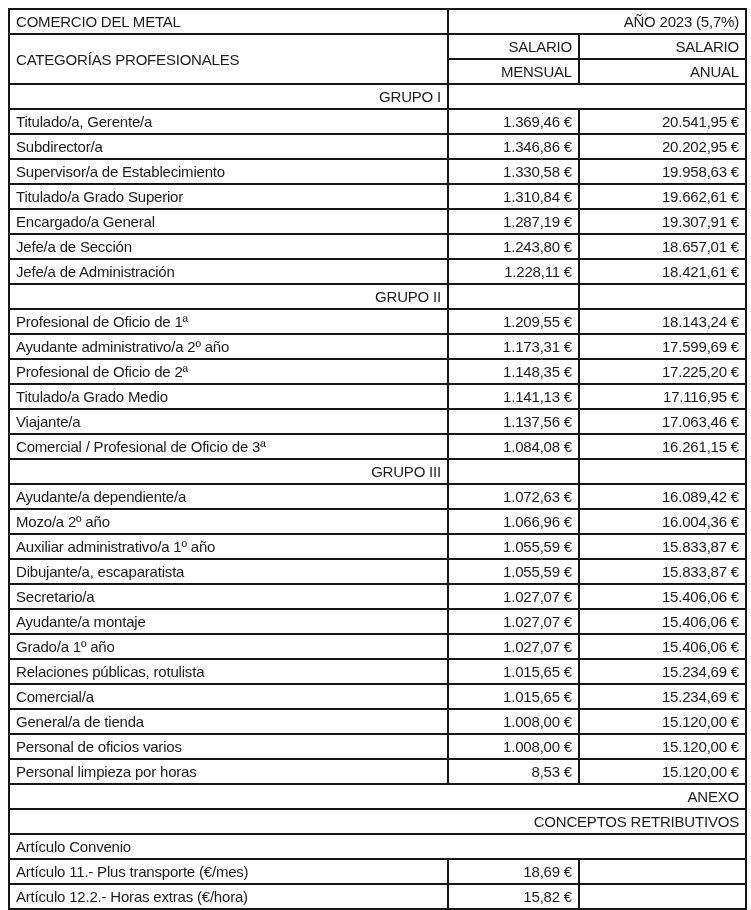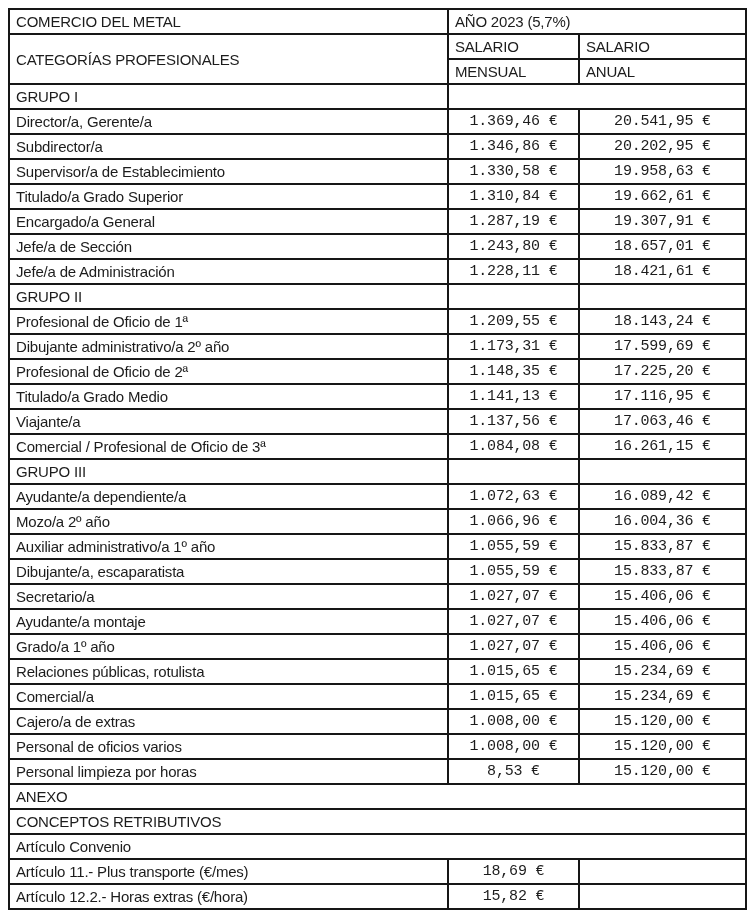--- a/index.html
+++ b/index.html
@@ -29,22 +29,22 @@
     font-weight: normal;
     letter-spacing: -0.2px;
     padding: 0 6px;
     overflow: hidden;
     white-space: nowrap;
     height: 23px;
     vertical-align: middle;
     color: #1c1c1c;
   }
   .left   { text-align: left; }
-  .center { text-align: left; }
-  .num    { text-align: center; padding-right: 9px; font-family: Liberation Mono, monospace; }
+  .center { text-align: right; }
+  .num    { text-align: right; padding-right: 9px; }
   col.c1 { width: 439px; }
   col.c2 { width: 131px; }
   col.c3 { width: 167px; }
 </style>
 </head>
 <body>
 
 <table class="salary">
   <colgroup>
     <col class="c1">
@@ -65,21 +65,21 @@
       <th class="center">MENSUAL</th>
       <th class="center">ANUAL</th>
     </tr>
   </thead>
   <tbody id="table-body">
   <tr>
         <td class="center">GRUPO I</td>
         <td colspan="2"></td>
       </tr>
       <tr>
-        <td class="left">Director/a, Gerente/a</td>
+        <td class="left">Titulado/a, Gerente/a</td>
         <td class="num">1.369,46 €</td>
         <td class="num">20.541,95 €</td>
       </tr>
       <tr>
         <td class="left">Subdirector/a</td>
         <td class="num">1.346,86 €</td>
         <td class="num">20.202,95 €</td>
       </tr>
       <tr>
         <td class="left">Supervisor/a de Establecimiento</td>
@@ -110,21 +110,21 @@
         <td class="center">GRUPO II</td>
         <td></td>
         <td></td>
       </tr>
       <tr>
         <td class="left">Profesional de Oficio de 1ª</td>
         <td class="num">1.209,55 €</td>
         <td class="num">18.143,24 €</td>
       </tr>
       <tr>
-        <td class="left">Dibujante administrativo/a 2º año</td>
+        <td class="left">Ayudante administrativo/a 2º año</td>
         <td class="num">1.173,31 €</td>
         <td class="num">17.599,69 €</td>
       </tr>
       <tr>
         <td class="left">Profesional de Oficio de 2ª</td>
         <td class="num">1.148,35 €</td>
         <td class="num">17.225,20 €</td>
       </tr>
       <tr>
         <td class="left">Titulado/a Grado Medio</td>
@@ -185,21 +185,21 @@
         <td class="left">Relaciones públicas, rotulista</td>
         <td class="num">1.015,65 €</td>
         <td class="num">15.234,69 €</td>
       </tr>
       <tr>
         <td class="left">Comercial/a</td>
         <td class="num">1.015,65 €</td>
         <td class="num">15.234,69 €</td>
       </tr>
       <tr>
-        <td class="left">Cajero/a de extras</td>
+        <td class="left">General/a de tienda</td>
         <td class="num">1.008,00 €</td>
         <td class="num">15.120,00 €</td>
       </tr>
       <tr>
         <td class="left">Personal de oficios varios</td>
         <td class="num">1.008,00 €</td>
         <td class="num">15.120,00 €</td>
       </tr>
       <tr>
         <td class="left">Personal limpieza por horas</td>

